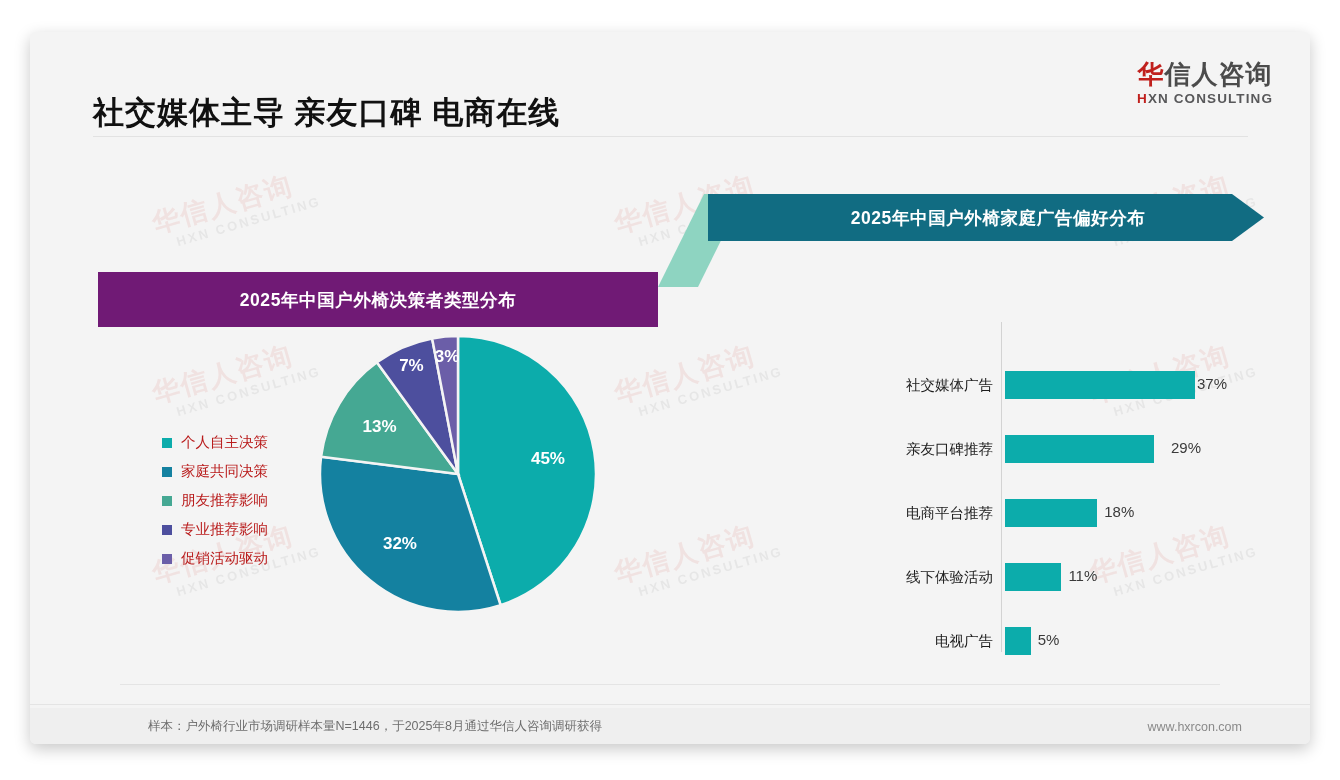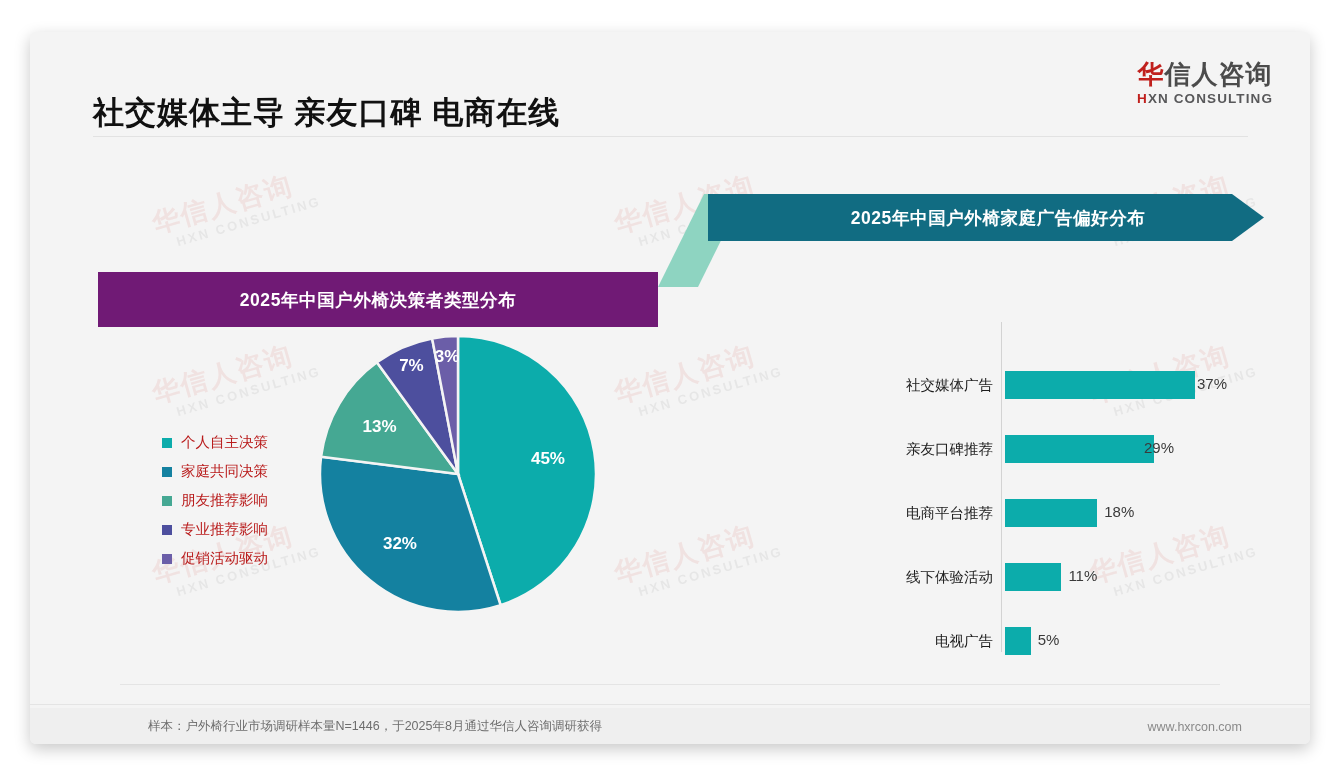--- a/index.html
+++ b/index.html
@@ -251,21 +251,21 @@
           <span class="bar-cat">社交媒体广告</span>
           <div class="bar-track">
             <div class="bar-fill" style="width: 189.625px; background: rgb(12, 172, 171);"></div>
             <span class="bar-val" style="left: 196px;">37%</span>
           </div>
         </div>
         <div class="bar-row" style="top: 88px;">
           <span class="bar-cat">亲友口碑推荐</span>
           <div class="bar-track">
             <div class="bar-fill" style="width: 148.625px; background: rgb(12, 172, 171);"></div>
-            <span class="bar-val" style="left: 143px;">29%</span>
+            <span class="bar-val" style="left: 170px;">29%</span>
           </div>
         </div>
         <div class="bar-row" style="top: 152px;">
           <span class="bar-cat">电商平台推荐</span>
           <div class="bar-track">
             <div class="bar-fill" style="width: 92.25px; background: rgb(12, 172, 171);"></div>
             <span class="bar-val" style="left: 103.25px;">18%</span>
           </div>
         </div>
         <div class="bar-row" style="top: 216px;">

